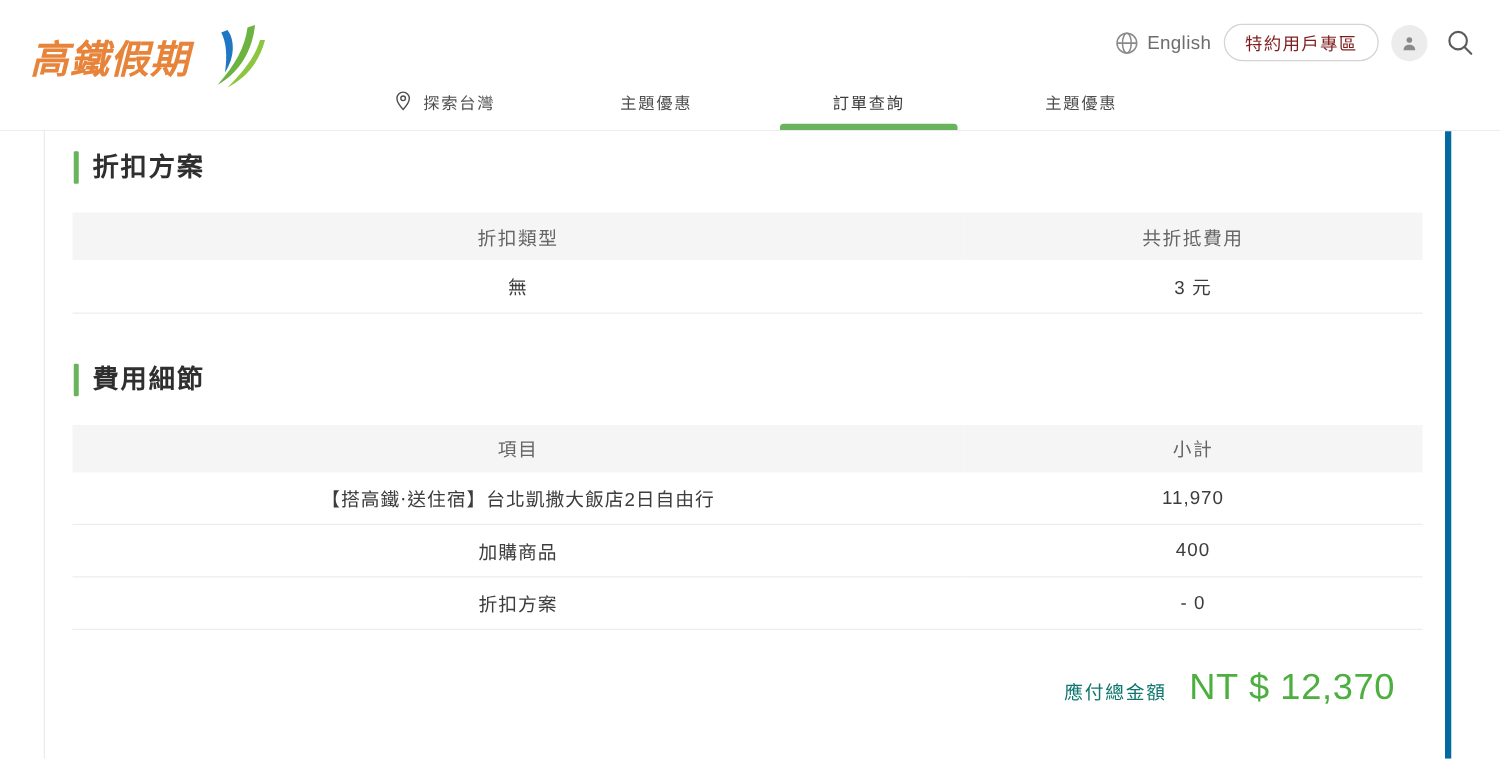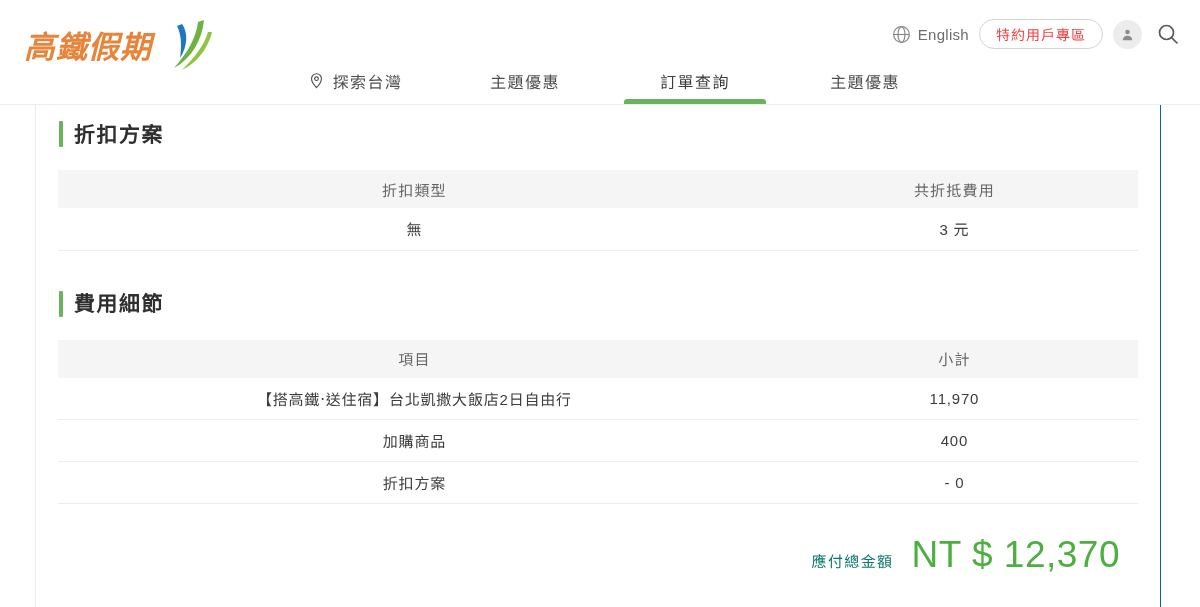--- a/index.html
+++ b/index.html
@@ -72,21 +72,21 @@
     letter-spacing: .3px;
   }
   .member-pill {
     border: 1px solid #d4d4d4;
     border-radius: 18px;
     height: 30px;
     padding: 0 16px;
     display: flex;
     align-items: center;
     font-size: 14px;
-    color: #ef4444;
+    color: #7f1d1d;
     letter-spacing: 1px;
     cursor: pointer;
     background: #fff;
   }
   .avatar-btn {
     width: 29px;
     height: 29px;
     border-radius: 50%;
     background: #ececec;
     display: flex;
@@ -113,21 +113,21 @@
     display: flex;
     align-items: flex-start;
   }
   .nav-item {
     position: relative;
     height: 46px;
     display: flex;
     align-items: center;
     justify-content: center;
     gap: 8px;
-    font-size: 16px;
+    font-size: 13px;
     color: #4f4f4f;
     cursor: pointer;
     letter-spacing: 1.4px;
     padding: 0 18px;
   }
   .nav-item.w1 { width: 170px; }
   .nav-item.w2 { width: 170px; }
   .nav-item.w3 { width: 170px; }
   .nav-item.w4 { width: 170px; }
   .nav-item.active { color: #3c3c3c; }
@@ -150,21 +150,21 @@
     background: #ffffff;
   }
   .content-card {
     position: absolute;
     left: 35px;
     top: 0;
     width: 1126px;
     height: 502px;
     background: #ffffff;
     border-left: 1px solid #ececec;
-    border-right: 1px solid #0369a1;
+    border-right: 5px solid #0369a1;
   }
   .card-inner {
     padding: 0 20px;
   }
 
   .section-title {
     display: flex;
     align-items: center;
     gap: 11px;
     height: 30px;
@@ -218,21 +218,21 @@
     justify-content: flex-end;
     gap: 18px;
     padding-right: 20px;
   }
   .total-label {
     font-size: 15px;
     color: #0f766e;
     letter-spacing: 1.4px;
   }
   .total-value {
-    font-size: 37px;
+    font-size: 29px;
     color: #4caf3f;
     letter-spacing: .5px;
     font-weight: 400;
     white-space: nowrap;
   }
 </style>
 </head>
 <body>
 
 <header class="site-header">

